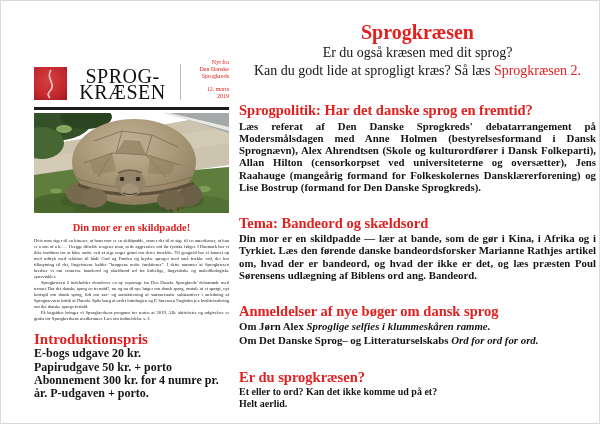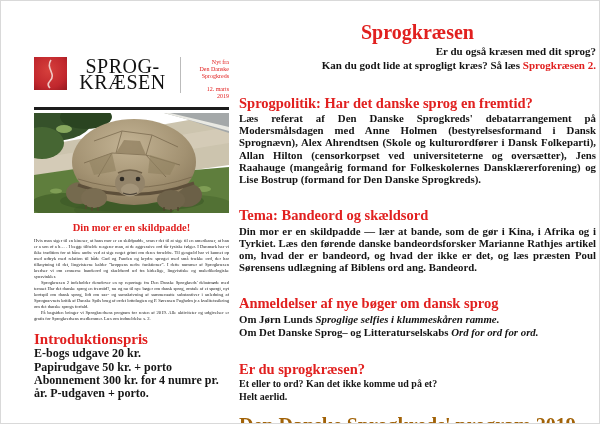--- a/index.html
+++ b/index.html
@@ -1,41 +1,41 @@
 <!DOCTYPE html>
 <html><head>
 <meta charset="utf-8">
 <style>
   html,body{margin:0;padding:0;background:#ffffff;}
   body{width:600px;height:424px;font-family:"Liberation Serif", serif;color:#1a1a1a;}
   .page{position:relative;width:600px;height:424px;background:#ffffff;border:1px solid #d9d9d9;box-sizing:border-box;overflow:hidden;}
 
   
   .left-col{position:absolute;left:33px;top:56px;width:195px;}
-  .masthead{display:flex;align-items:flex-start;}
+  .masthead{display:flex;align-items:flex-end;}
   .logo{width:33px;height:33px;flex:0 0 33px;}
   .mast-title{flex:1;text-align:center;font-size:20px;line-height:16px;letter-spacing:0.5px;color:#111;padding-top:1px;}
   .mast-divider{width:1px;background:#bbb;height:36px;margin:0 4px 0 2px;}
   .mast-info{width:44px;text-align:right;color:#e1201f;font-size:6px;line-height:7px;padding-top:2px;}
   .mast-info .gap{height:6px;}
   .mast-rule{margin-top:7px;height:3px;background:#1c1c1c;}
   .photo{margin-top:3px;width:195px;height:100px;overflow:hidden;}
   .photo svg{display:block;}
   .caption{margin-top:9px;text-align:center;color:#e1201f;font-weight:bold;font-size:10.5px;}
   .micro{margin-top:5px;text-align:justify;font-size:4.6px;line-height:1.3;color:#222;}
   .micro p{margin:0;}
   .micro p + p{text-indent:7px;}
   .pricing{margin-top:9px;}
   .pricing-head{color:#e1201f;font-weight:bold;font-size:15px;line-height:1.1;}
   .pricing-line{font-weight:bold;font-size:12px;line-height:1.12;color:#161616;}
 
   
   .right-col{position:absolute;left:238px;top:20px;width:357px;}
   .r-title{color:#e1201f;font-weight:bold;font-size:20px;line-height:1.15;text-align:center;}
-  .r-sub{font-weight:bold;font-size:11px;line-height:1.3;text-align:right;color:#141414;white-space:nowrap;}
+  .r-sub{font-weight:normal;font-size:14px;line-height:1.3;text-align:center;color:#141414;white-space:nowrap;}
   .hl{color:#e1201f;}
   .sec-head{color:#e1201f;font-weight:bold;font-size:14.5px;line-height:1.2;margin-top:22px;}
   .sec-body{font-weight:bold;font-size:10.8px;line-height:1.13;text-align:justify;color:#141414;}
   .book-line{font-weight:bold;font-size:10.8px;line-height:1.22;color:#141414;}
   .book-line .it{font-style:italic;}
   .plain-line{font-weight:bold;font-size:10px;line-height:1.22;color:#141414;}
   .program{color:#a16207;font-weight:bold;font-size:20px;line-height:1.15;margin-top:11px;}
 </style>
 </head>
 <body>
@@ -158,21 +158,21 @@
     <div class="r-sub">Er du også kræsen med dit sprog?</div>
     <div class="r-sub"><span>Kan du godt lide at sprogligt kræs? Så læs </span><span class="hl">Sprogkræsen 2.</span></div>
 
     <div class="sec-head">Sprogpolitik: Har det danske sprog en fremtid?</div>
     <div class="sec-body">Læs referat af Den Danske Sprogkreds' debatarrangement på Modersmålsdagen med Anne Holmen (bestyrelsesformand i Dansk Sprognævn), Alex Ahrendtsen (Skole og kulturordfører i Dansk Folkeparti), Allan Hilton (censorkorpset ved universiteterne og oversætter), Jens Raahauge (mangeårig formand for Folkeskolernes Dansklærerforening) og Lise Bostrup (formand for Den Danske Sprogkreds).</div>
 
     <div class="sec-head">Tema: Bandeord og skældsord</div>
     <div class="sec-body">Din mor er en skildpadde — lær at bande, som de gør i Kina, i Afrika og i Tyrkiet. Læs den førende danske bandeordsforsker Marianne Rathjes artikel om, hvad der er bandeord, og hvad der ikke er det, og læs præsten Poul Sørensens udlægning af Biblens ord ang. Bandeord.</div>
 
     <div class="sec-head">Anmeldelser af nye bøger om dansk sprog</div>
-    <div class="book-line"><span>Om Jørn Lunds </span><span class="it">Sproglige selfies i klummeskåren ramme.</span></div>
+    <div class="book-line"><span>Om Jørn Alex </span><span class="it">Sproglige selfies i klummeskåren ramme.</span></div>
     <div class="book-line"><span>Om Det Danske Sprog– og Litteraturselskabs </span><span class="it">Ord for ord for ord.</span></div>
 
     <div class="sec-head">Er du sprogkræsen?</div>
     <div class="plain-line">Et eller to ord? Kan det ikke komme ud på et?</div>
     <div class="plain-line">Helt aerlid.</div>
 
     <div class="program">Den Danske Sprogkreds' program 2019</div>
   </div>
 
 </div>

